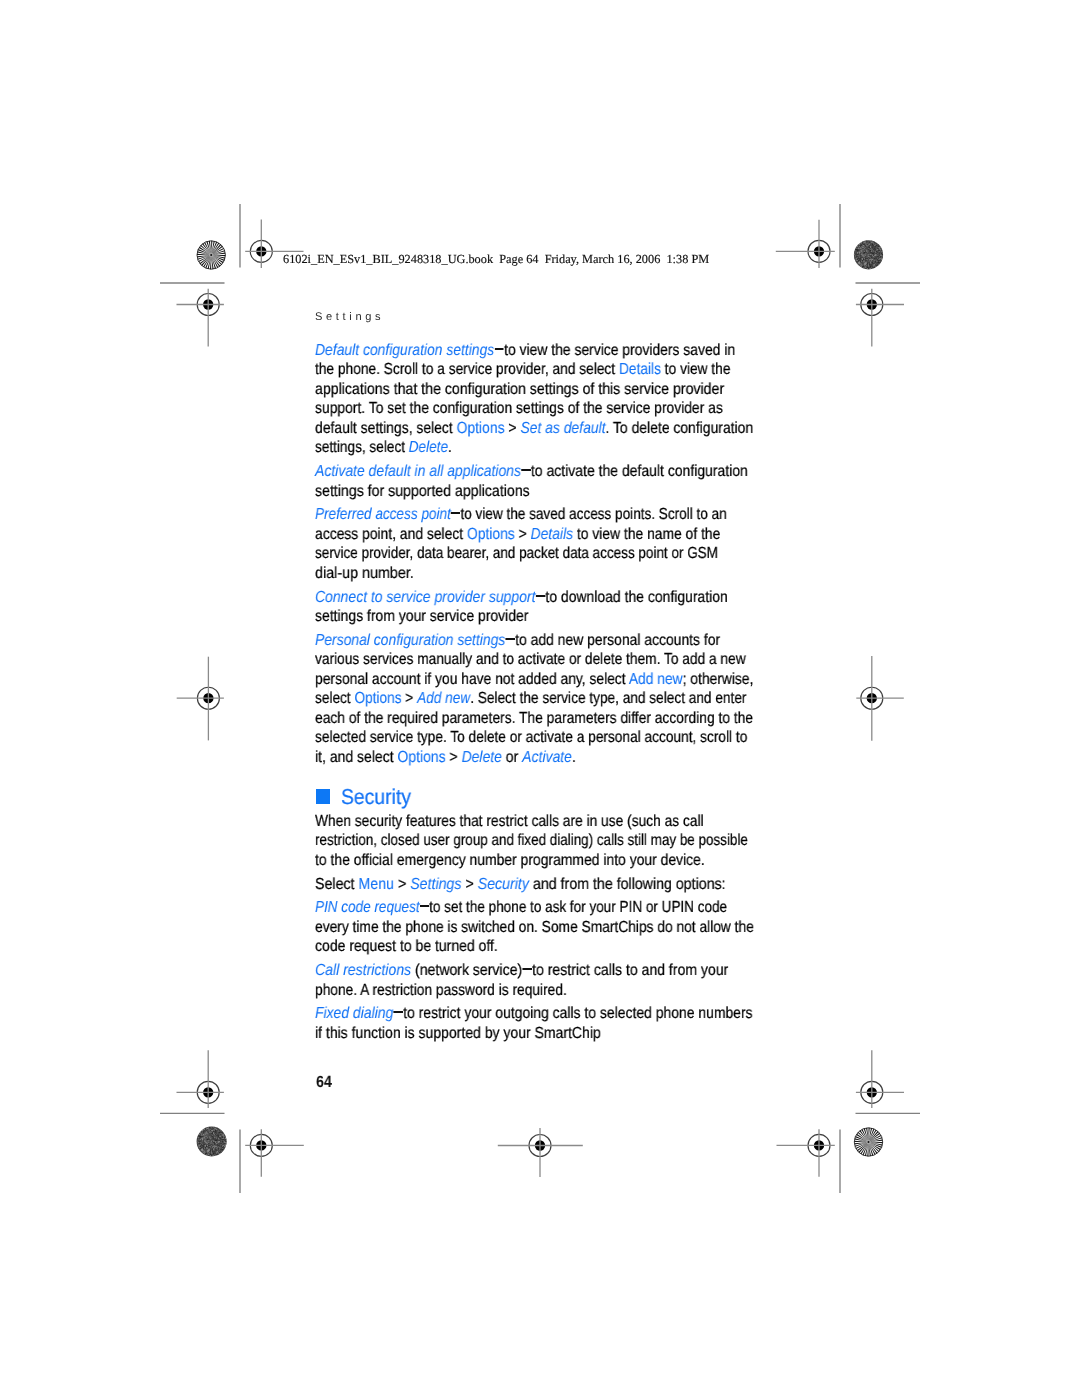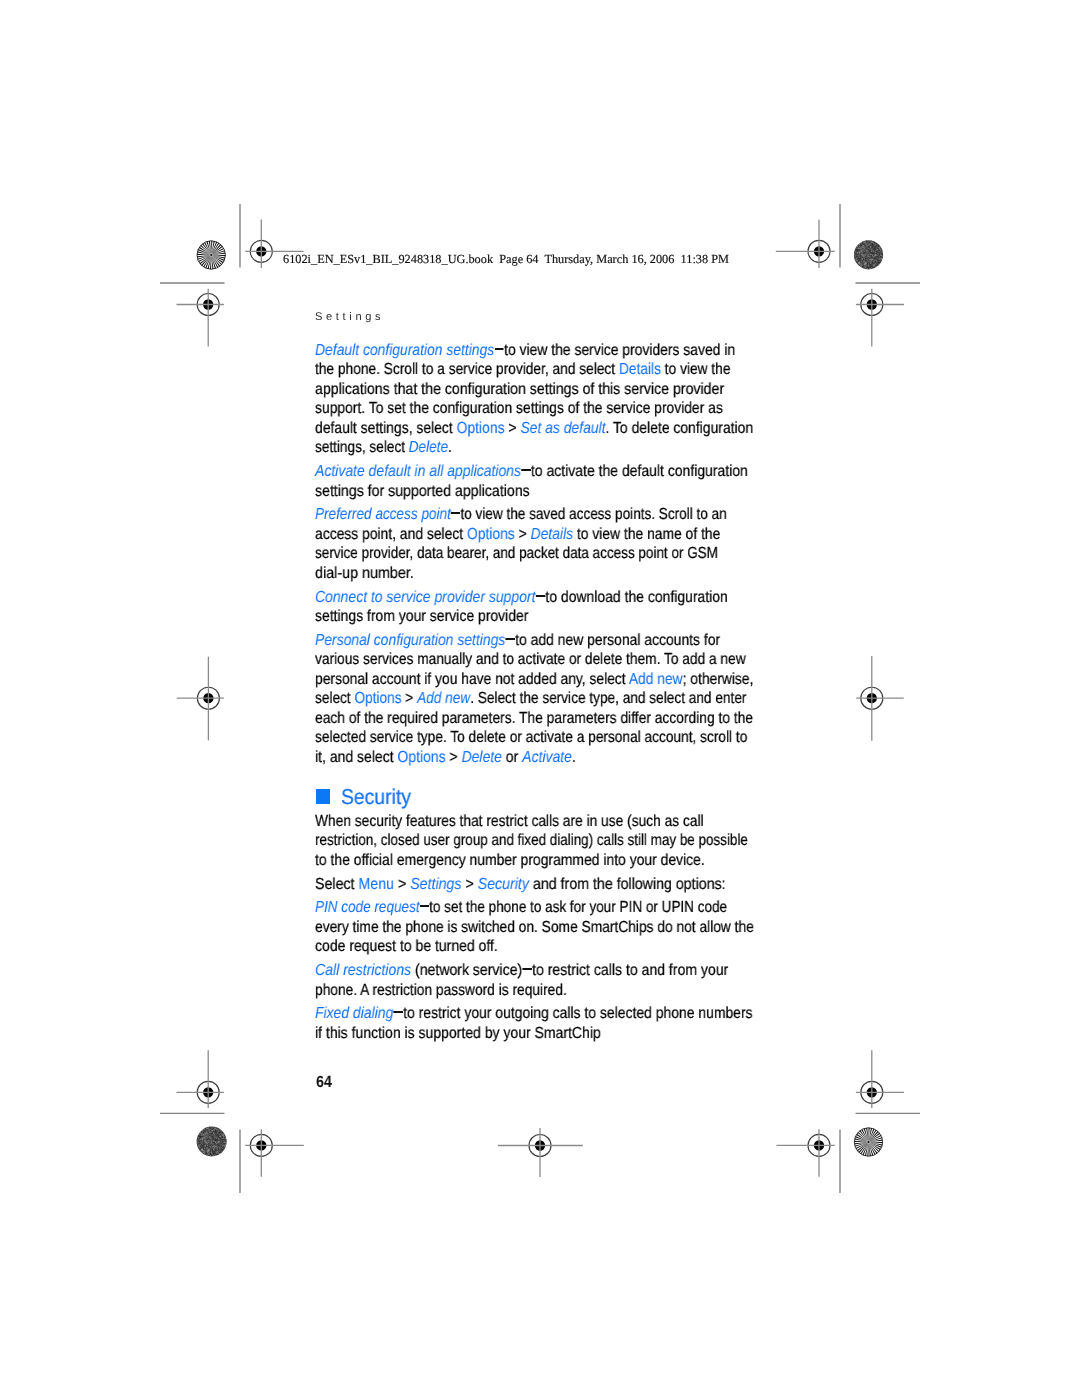--- a/index.html
+++ b/index.html
@@ -154,21 +154,21 @@
         </g>
         <g>
           <path d="M 870.77 1142.00 L 882.70 1142.00 A 14.2 14.2 0 0 1 882.65 1143.24 L 870.76 1142.20 A 2.272 2.272 0 0 0 870.77 1142.00 Z M 870.74 1142.39 L 882.48 1144.47 A 14.2 14.2 0 0 1 882.22 1145.68 L 870.69 1142.59 A 2.272 2.272 0 0 0 870.74 1142.39 Z M 870.63 1142.78 L 881.84 1146.86 A 14.2 14.2 0 0 1 881.37 1148.00 L 870.56 1142.96 A 2.272 2.272 0 0 0 870.63 1142.78 Z M 870.47 1143.14 L 880.80 1149.10 A 14.2 14.2 0 0 1 880.13 1150.14 L 870.36 1143.30 A 2.272 2.272 0 0 0 870.47 1143.14 Z M 870.24 1143.46 L 879.38 1151.13 A 14.2 14.2 0 0 1 878.54 1152.04 L 870.11 1143.61 A 2.272 2.272 0 0 0 870.24 1143.46 Z M 869.96 1143.74 L 877.63 1152.88 A 14.2 14.2 0 0 1 876.64 1153.63 L 869.80 1143.86 A 2.272 2.272 0 0 0 869.96 1143.74 Z M 869.64 1143.97 L 875.60 1154.30 A 14.2 14.2 0 0 1 874.50 1154.87 L 869.46 1144.06 A 2.272 2.272 0 0 0 869.64 1143.97 Z M 869.28 1144.13 L 873.36 1155.34 A 14.2 14.2 0 0 1 872.18 1155.72 L 869.09 1144.19 A 2.272 2.272 0 0 0 869.28 1144.13 Z M 868.89 1144.24 L 870.97 1155.98 A 14.2 14.2 0 0 1 869.74 1156.15 L 868.70 1144.26 A 2.272 2.272 0 0 0 868.89 1144.24 Z M 868.50 1144.27 L 868.50 1156.20 A 14.2 14.2 0 0 1 867.26 1156.15 L 868.30 1144.26 A 2.272 2.272 0 0 0 868.50 1144.27 Z M 868.11 1144.24 L 866.03 1155.98 A 14.2 14.2 0 0 1 864.82 1155.72 L 867.91 1144.19 A 2.272 2.272 0 0 0 868.11 1144.24 Z M 867.72 1144.13 L 863.64 1155.34 A 14.2 14.2 0 0 1 862.50 1154.87 L 867.54 1144.06 A 2.272 2.272 0 0 0 867.72 1144.13 Z M 867.36 1143.97 L 861.40 1154.30 A 14.2 14.2 0 0 1 860.36 1153.63 L 867.20 1143.86 A 2.272 2.272 0 0 0 867.36 1143.97 Z M 867.04 1143.74 L 859.37 1152.88 A 14.2 14.2 0 0 1 858.46 1152.04 L 866.89 1143.61 A 2.272 2.272 0 0 0 867.04 1143.74 Z M 866.76 1143.46 L 857.62 1151.13 A 14.2 14.2 0 0 1 856.87 1150.14 L 866.64 1143.30 A 2.272 2.272 0 0 0 866.76 1143.46 Z M 866.53 1143.14 L 856.20 1149.10 A 14.2 14.2 0 0 1 855.63 1148.00 L 866.44 1142.96 A 2.272 2.272 0 0 0 866.53 1143.14 Z M 866.37 1142.78 L 855.16 1146.86 A 14.2 14.2 0 0 1 854.78 1145.68 L 866.31 1142.59 A 2.272 2.272 0 0 0 866.37 1142.78 Z M 866.26 1142.39 L 854.52 1144.47 A 14.2 14.2 0 0 1 854.35 1143.24 L 866.24 1142.20 A 2.272 2.272 0 0 0 866.26 1142.39 Z M 866.23 1142.00 L 854.30 1142.00 A 14.2 14.2 0 0 1 854.35 1140.76 L 866.24 1141.80 A 2.272 2.272 0 0 0 866.23 1142.00 Z M 866.26 1141.61 L 854.52 1139.53 A 14.2 14.2 0 0 1 854.78 1138.32 L 866.31 1141.41 A 2.272 2.272 0 0 0 866.26 1141.61 Z M 866.37 1141.22 L 855.16 1137.14 A 14.2 14.2 0 0 1 855.63 1136.00 L 866.44 1141.04 A 2.272 2.272 0 0 0 866.37 1141.22 Z M 866.53 1140.86 L 856.20 1134.90 A 14.2 14.2 0 0 1 856.87 1133.86 L 866.64 1140.70 A 2.272 2.272 0 0 0 866.53 1140.86 Z M 866.76 1140.54 L 857.62 1132.87 A 14.2 14.2 0 0 1 858.46 1131.96 L 866.89 1140.39 A 2.272 2.272 0 0 0 866.76 1140.54 Z M 867.04 1140.26 L 859.37 1131.12 A 14.2 14.2 0 0 1 860.36 1130.37 L 867.20 1140.14 A 2.272 2.272 0 0 0 867.04 1140.26 Z M 867.36 1140.03 L 861.40 1129.70 A 14.2 14.2 0 0 1 862.50 1129.13 L 867.54 1139.94 A 2.272 2.272 0 0 0 867.36 1140.03 Z M 867.72 1139.87 L 863.64 1128.66 A 14.2 14.2 0 0 1 864.82 1128.28 L 867.91 1139.81 A 2.272 2.272 0 0 0 867.72 1139.87 Z M 868.11 1139.76 L 866.03 1128.02 A 14.2 14.2 0 0 1 867.26 1127.85 L 868.30 1139.74 A 2.272 2.272 0 0 0 868.11 1139.76 Z M 868.50 1139.73 L 868.50 1127.80 A 14.2 14.2 0 0 1 869.74 1127.85 L 868.70 1139.74 A 2.272 2.272 0 0 0 868.50 1139.73 Z M 868.89 1139.76 L 870.97 1128.02 A 14.2 14.2 0 0 1 872.18 1128.28 L 869.09 1139.81 A 2.272 2.272 0 0 0 868.89 1139.76 Z M 869.28 1139.87 L 873.36 1128.66 A 14.2 14.2 0 0 1 874.50 1129.13 L 869.46 1139.94 A 2.272 2.272 0 0 0 869.28 1139.87 Z M 869.64 1140.03 L 875.60 1129.70 A 14.2 14.2 0 0 1 876.64 1130.37 L 869.80 1140.14 A 2.272 2.272 0 0 0 869.64 1140.03 Z M 869.96 1140.26 L 877.63 1131.12 A 14.2 14.2 0 0 1 878.54 1131.96 L 870.11 1140.39 A 2.272 2.272 0 0 0 869.96 1140.26 Z M 870.24 1140.54 L 879.38 1132.87 A 14.2 14.2 0 0 1 880.13 1133.86 L 870.36 1140.70 A 2.272 2.272 0 0 0 870.24 1140.54 Z M 870.47 1140.86 L 880.80 1134.90 A 14.2 14.2 0 0 1 881.37 1136.00 L 870.56 1141.04 A 2.272 2.272 0 0 0 870.47 1140.86 Z M 870.63 1141.22 L 881.84 1137.14 A 14.2 14.2 0 0 1 882.22 1138.32 L 870.69 1141.41 A 2.272 2.272 0 0 0 870.63 1141.22 Z M 870.74 1141.61 L 882.48 1139.53 A 14.2 14.2 0 0 1 882.65 1140.76 L 870.76 1141.80 A 2.272 2.272 0 0 0 870.74 1141.61 Z " fill="#171717"></path>
           <circle cx="868.5" cy="1142" r="8.804" fill="url(#starcore)"></circle>
           <circle cx="868.5" cy="1142" r="0.95" fill="#141414"></circle>
           <circle cx="868.5" cy="1142" r="14.2" fill="none" stroke="#1a1a1a" stroke-width="0.85"></circle>
         </g>
       </g>
 </svg>
 
-  <div class="fileinfo">6102i_EN_ESv1_BIL_9248318_UG.book  Page 64  Thursday, March 16, 2006  11:38 PM</div>
+  <div class="fileinfo">6102i_EN_ESv1_BIL_9248318_UG.book  Page 64  Friday, March 16, 2006  1:38 PM</div>
   <div class="runhead">Settings</div>
 
   <div id="body-text">
       <div class="para">
         <div class="tline" style="top: 342.7px; transform: scaleX(0.8686);"><span class="i">Default configuration settings</span><span class="dash"></span><span>to view the service providers saved in</span></div>
         <div class="tline" style="top: 362.2px; transform: scaleX(0.8586);"><span>the phone. Scroll to a service provider, and select </span><span class="b">Details</span><span> to view the</span></div>
         <div class="tline" style="top: 381.7px; transform: scaleX(0.8846);"><span>applications that the configuration settings of this service provider</span></div>
         <div class="tline" style="top: 401.2px; transform: scaleX(0.8673);"><span>support. To set the configuration settings of the service provider as</span></div>
         <div class="tline" style="top: 420.7px; transform: scaleX(0.8699);"><span>default settings, select </span><span class="b">Options</span><span> &gt; </span><span class="i">Set as default</span><span>. To delete configuration</span></div>
         <div class="tline" style="top: 440.2px; transform: scaleX(0.8498);"><span>settings, select </span><span class="i">Delete</span><span>.</span></div>

